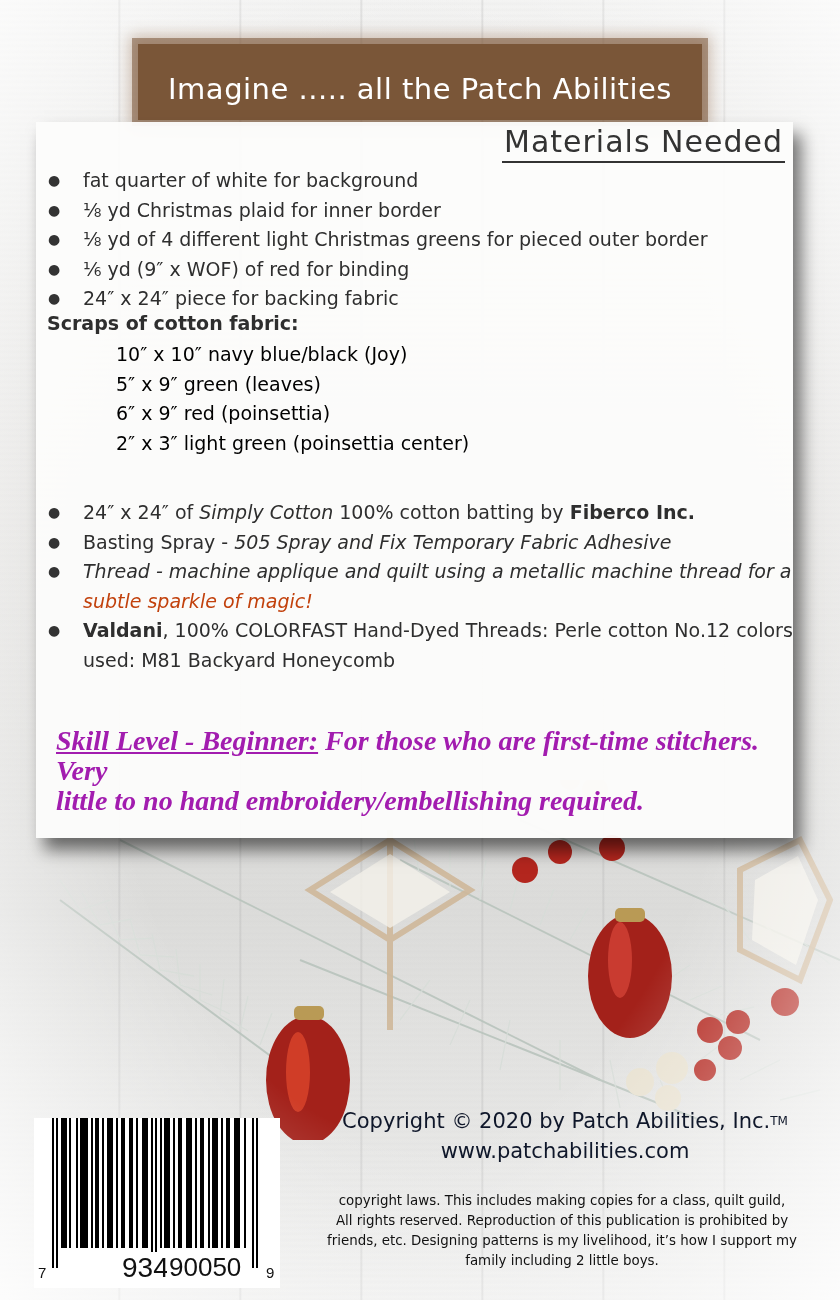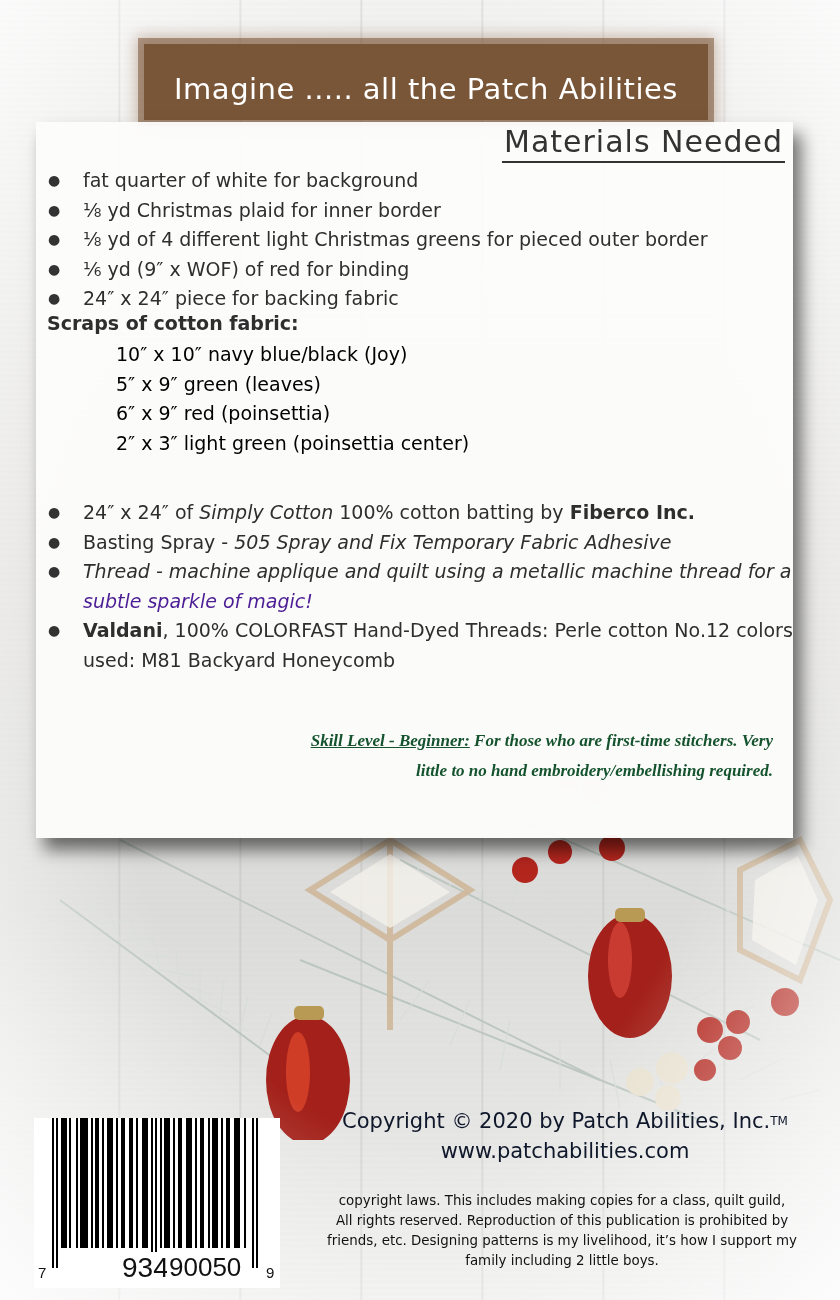--- a/index.html
+++ b/index.html
@@ -20,21 +20,21 @@
     .vignette {
       position:absolute; inset:0;
       background: radial-gradient(ellipse at 50% 45%, rgba(255,255,255,0) 55%, rgba(255,255,255,0.85) 100%);
     }
     
     .photo { position:absolute; left:0; top:780px; width:840px; height:360px; }
     .photo svg { width:100%; height:100%; display:block; }
 
     
     .banner {
-      position:absolute; left:144px; top:44px; width:564px; height:76px;
+      position:absolute; left:138px; top:44px; width:564px; height:76px;
       background:#7a5638;
       box-shadow: 0 0 0 6px rgba(122,86,56,0.55), 0 0 14px 8px rgba(150,110,80,0.45);
       display:flex; align-items:center; justify-content:center;
     }
     .banner-text {
       color:#ffffff; font-family:"DejaVu Sans", sans-serif; font-size:29px;
       letter-spacing:0.5px; margin-top:14px;
     }
 
     
@@ -58,26 +58,26 @@
     .li .bullet {
       position:absolute; left:12px; top:0; font-size:14px; color:#333;
     }
     .scraps-head {
       position:absolute; left:11px; top:190px; font-weight:bold; font-size:19px; color:#2e2e2e;
     }
     .scraps { position:absolute; left:80px; top:218px; }
     .scraps .s { font-size:19px; line-height:29.5px; color:#000000; white-space:nowrap; }
     .list2 { position:absolute; left:0; top:376px; width:100%; }
     .list2 .li { line-height:29.5px; }
-    .wrapcont { padding-left:47px; font-size:19px; line-height:29.5px; font-style:italic; color:#4c1d95; }
+    .wrapcont { padding-left:47px; font-size:19px; line-height:29.5px; font-style:italic; color:#c2410c; }
     .cont { padding-left:47px; font-size:19px; line-height:29.5px; color:#2e2e2e; }
     .skill {
-      position:absolute; left:20px; right:20px; top:604px; text-align:right;
+      position:absolute; left:20px; right:20px; top:604px; text-align:left;
       font-family:"Liberation Serif", serif; font-style:italic; font-weight:bold;
-      font-size:17px; line-height:30px; color:#14532d;
+      font-size:28px; line-height:30px; color:#a21caf;
     }
     .skill .u { text-decoration:underline; }
 
     
     .barcode {
       position:absolute; left:34px; top:1118px; width:246px; height:170px; background:#fff;
     }
     .bars { position:absolute; left:18px; top:0; width:215px; height:150px; }
     .bars svg { width:100%; height:100%; display:block; }
     .bc-digit { position:absolute; font-family:"Liberation Sans", sans-serif; color:#111; }

